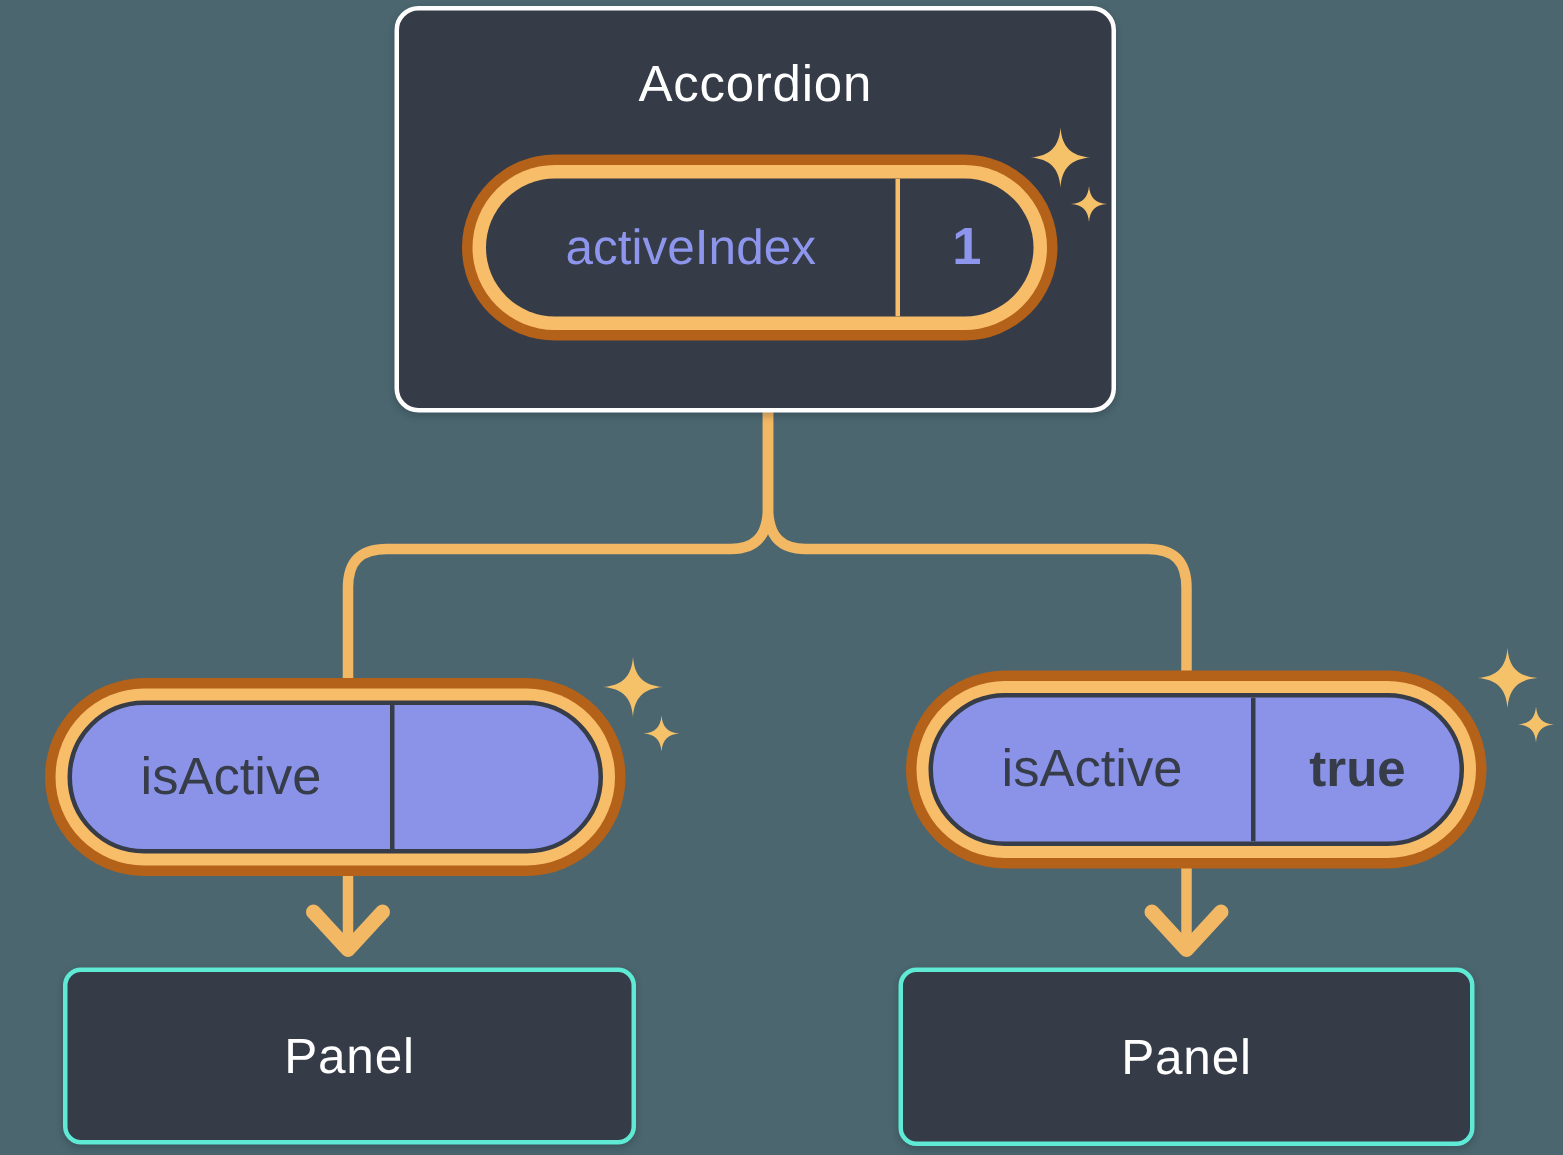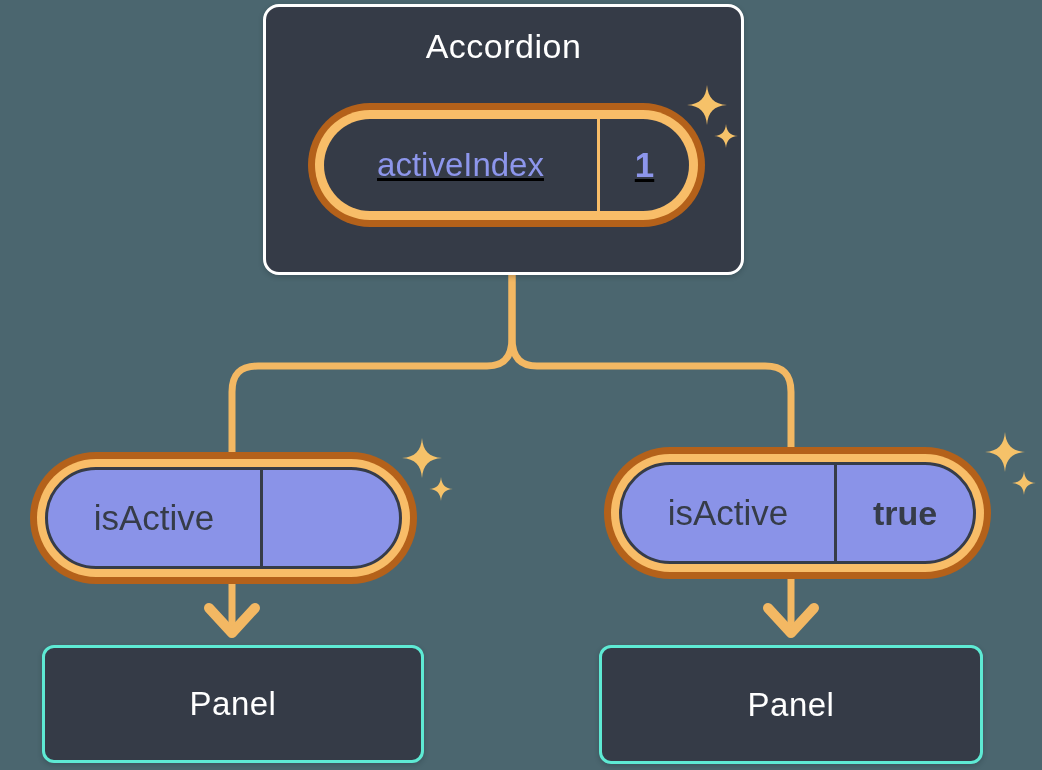--- a/index.html
+++ b/index.html
@@ -16,39 +16,39 @@
     background:#353b47;
     border:3px solid #ffffff;
     border-radius:16px;
     box-sizing:border-box;
     box-shadow:0 2px 5px rgba(20,30,40,.25);
     display:flex;flex-direction:column;align-items:center;
   }
   .accordion-box{left:263px;top:4px;width:481px;height:271px;}
   .node-title{
     color:#ffffff;font-size:34px;font-weight:500;letter-spacing:.5px;
-    margin-top:20px;
+    margin-top:30px;
   }
 
   .panel-box{
     position:absolute;background:#353b47;border:3px solid #5eead4;border-radius:12px;
     box-sizing:border-box;display:flex;align-items:center;justify-content:center;
     box-shadow:0 2px 5px rgba(20,30,40,.25);
   }
   .panel-left{left:42px;top:645px;width:382px;height:118px;}
   .panel-right{left:599px;top:645px;width:384px;height:119px;}
   .panel-label{color:#ffffff;font-size:33px;font-weight:500;letter-spacing:.5px;}
 
   
   .pill{
     position:absolute;border-radius:999px;box-sizing:border-box;
     background:#b4611a;padding:7px;
   }
   .pill-mid{background:#f8bd68;border-radius:999px;padding:9px;height:100%;box-sizing:border-box;}
-  .pill-state{left:308px;top:103px;width:397px;height:124px;text-decoration:underline;}
+  .pill-state{left:308px;top:103px;width:397px;height:124px;}
   .pill-state .pill-inner{
     background:#353b47;border-radius:999px;height:100%;box-sizing:border-box;
     display:flex;align-items:stretch;overflow:hidden;
   }
   .cell{display:flex;align-items:center;justify-content:center;}
   .pill-state .cell-name{width:273px;color:#8d96ec;font-size:33px;}
   .pill-state .divider{width:3px;background:#f8bd68;}
   .pill-state .cell-value{flex:1;color:#8d96ec;font-size:35px;font-weight:700;}
 
   

